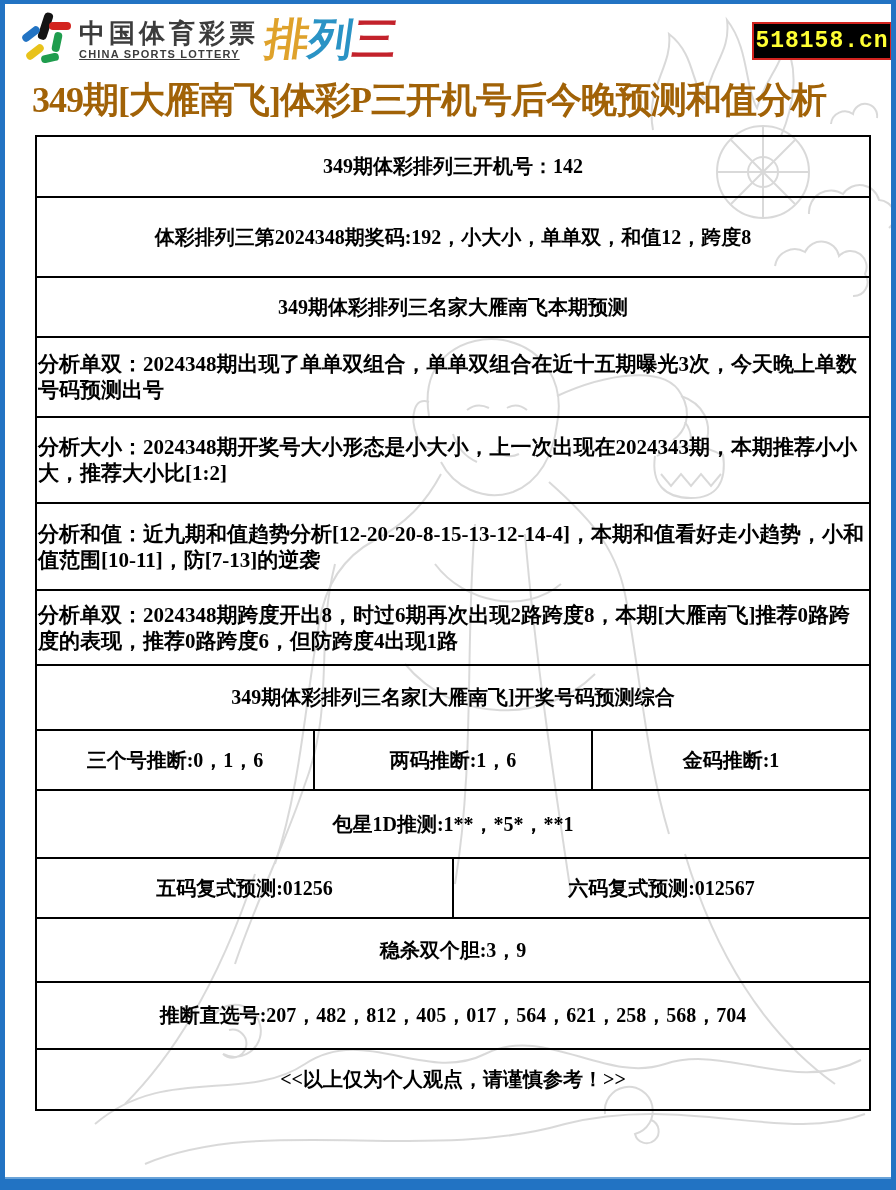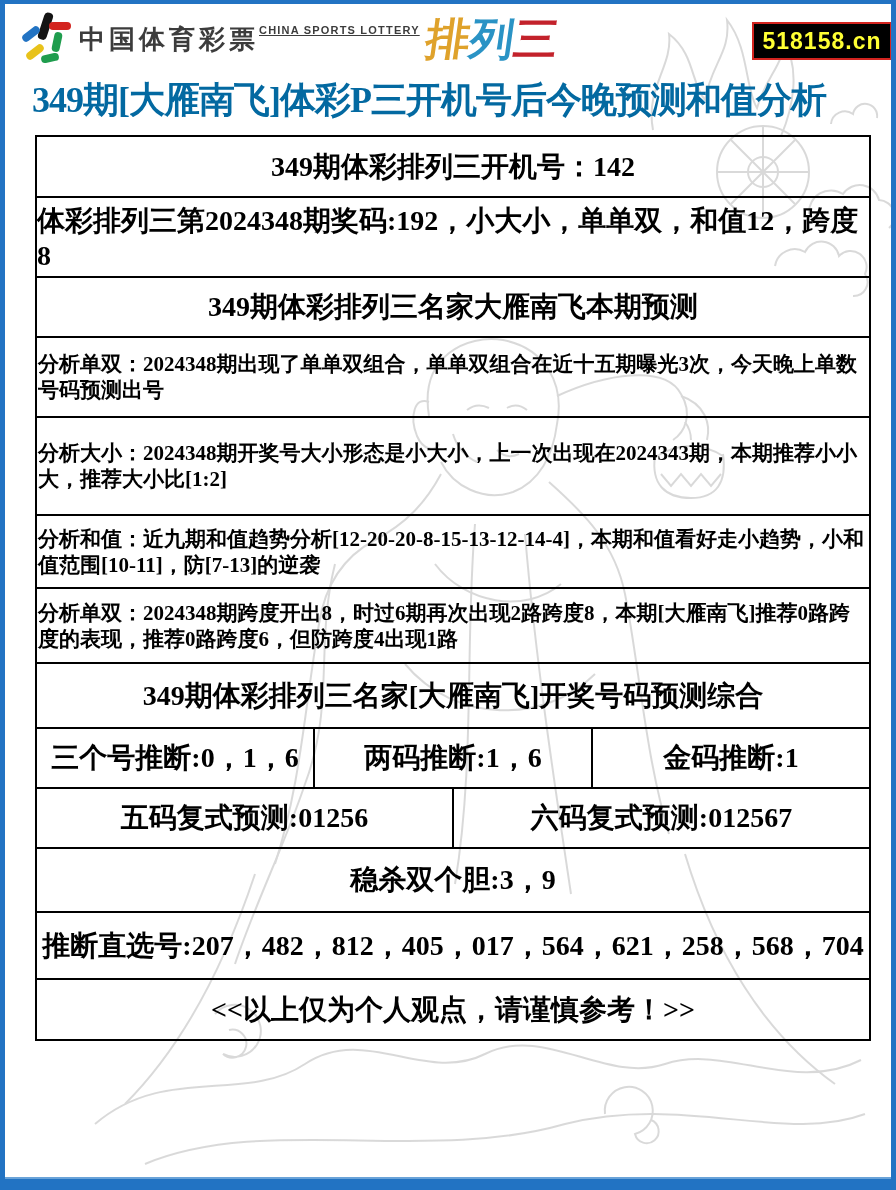--- a/index.html
+++ b/index.html
@@ -6,44 +6,44 @@
   body { background:#e8e8e8; font-family:"Liberation Serif","DejaVu Serif",serif; }
   .page{
     position:relative; width:896px; height:1190px; background:#ffffff;
     border-left:5px solid #2273c3; border-right:5px solid #2273c3; border-top:4px solid #2273c3;
     overflow:hidden; margin:0 auto;
   }
   .watermark{ position:absolute; left:0; top:0; z-index:0; pointer-events:none; }
 
   .header{ position:absolute; left:14px; top:6px; z-index:2; display:flex; align-items:center; }
   .logo-mark{ width:54px; height:58px; margin-right:6px; }
-  .logo-text{ display:flex; justify-content:flex-start; }
+  .logo-text{ display:flex; flex-direction:column; justify-content:flex-start; }
   .logo-cn{ font-family:"Liberation Sans","DejaVu Sans",sans-serif; font-weight:bold; font-size:26px; color:#3c3c3c; letter-spacing:4px; line-height:30px;}
   .logo-en{ font-family:"Liberation Sans","DejaVu Sans",sans-serif; font-weight:bold; font-size:11px; color:#3c3c3c; letter-spacing:1.2px; line-height:13px;text-decoration:underline;}
   .game-name{ display:flex; margin-left:6px; transform:skewX(-8deg); font-family:"Liberation Sans","DejaVu Sans",sans-serif; font-weight:bold; font-size:44px; line-height:48px;}
   .gc0{ color:#dfa22b; } .gc1{ color:#2a93c5; } .gc2{ color:#c3222b; }
 
   .badge{
     position:absolute; left:747px; top:18px; width:140px; height:38px; z-index:2;
     background:#000; border:2px solid #d3241f; color:#ffff33;
-    font-family:Liberation Sans, sans-serif; font-weight:bold; font-size:23px;
+    font-family:Liberation Mono, monospace; font-weight:bold; font-size:23px;
     display:flex; align-items:center; justify-content:center; letter-spacing:1px;
   }
 
   .title{
     position:absolute; left:27px; top:72px; width:842px; z-index:2;
-    color:#0369a1; font-weight:bold; font-size:36px; white-space:nowrap; letter-spacing:-1px;
+    color:#a16207; font-weight:bold; font-size:36px; white-space:nowrap; letter-spacing:-1px;
   }
 
   .board{
     position:absolute; left:30px; top:131px; width:836px; z-index:1;
     border:2px solid #000; background:transparent;
   }
   .t-row{ display:flex; align-items:center; justify-content:center; 
-    font-weight:bold; font-size:28px; color:#000; border-top:2px solid #000; }
+    font-weight:bold; font-size:20px; color:#000; border-top:2px solid #000; }
   .t-row:first-child{ border-top:none; }
   .t-row.left{ justify-content:flex-start; text-align:left; padding:0 1px; font-size:21px; line-height:26px; }
   .t-row .cell{ flex:1; height:100%; display:flex; align-items:center; justify-content:center; border-left:2px solid #000; }
   .t-row .cell:first-child{ border-left:none; }
 
   .bottom-bar{ position:absolute; left:0; right:0; bottom:0; height:13px; background:#2273c3; border-top:2px solid #6aa3d8; z-index:3; }
 </style>
 </head>
 <body>
 
@@ -117,29 +117,30 @@
 
   <div class="badge">518158.cn</div>
 
   <h1 class="title">349期[大雁南飞]体彩P三开机号后今晚预测和值分析</h1>
 
   <div class="board">
     <div class="t-row" style="height:59px">349期体彩排列三开机号：142</div>
     <div class="t-row" style="height:80px">体彩排列三第2024348期奖码:192，小大小，单单双，和值12，跨度8</div>
     <div class="t-row" style="height:60px">349期体彩排列三名家大雁南飞本期预测</div>
     <div class="t-row left" style="height:80px">分析单双：2024348期出现了单单双组合，单单双组合在近十五期曝光3次，今天晚上单数号码预测出号</div>
-    <div class="t-row left" style="height:98px">分析大小：2024348期开奖号大小形态是小大小，上一次出现在2024343期，本期推荐小小大，推荐大小比[1:2]</div>
-    <div class="t-row left" style="height:73px">分析和值：近九期和值趋势分析[12-20-20-8-15-13-12-14-4]，本期和值看好走小趋势，小和值范围[10-11]，防[7-13]的逆袭</div>
+    <div class="t-row left" style="height:86px">分析大小：2024348期开奖号大小形态是小大小，上一次出现在2024343期，本期推荐小小大，推荐大小比[1:2]</div>
+    <div class="t-row left" style="height:87px">分析和值：近九期和值趋势分析[12-20-20-8-15-13-12-14-4]，本期和值看好走小趋势，小和值范围[10-11]，防[7-13]的逆袭</div>
     <div class="t-row left" style="height:75px">分析单双：2024348期跨度开出8，时过6期再次出现2路跨度8，本期[大雁南飞]推荐0路跨度的表现，推荐0路跨度6，但防跨度4出现1路</div>
     <div class="t-row" style="height:65px">349期体彩排列三名家[大雁南飞]开奖号码预测综合</div>
     <div class="t-row" style="height:60px">
       <div class="cell">三个号推断:0，1，6</div>
       <div class="cell">两码推断:1，6</div>
       <div class="cell">金码推断:1</div>
     </div>
+    <div class="t-row" style="height:68px">包星1D推测:1**，*5*，**1</div>
     <div class="t-row" style="height:60px">
       <div class="cell">五码复式预测:01256</div>
       <div class="cell">六码复式预测:012567</div>
     </div>
     <div class="t-row" style="height:64px">稳杀双个胆:3，9</div>
     <div class="t-row" style="height:67px">推断直选号:207，482，812，405，017，564，621，258，568，704</div>
     <div class="t-row" style="height:61px">&lt;&lt;以上仅为个人观点，请谨慎参考！&gt;&gt;</div>
   </div>
 
   <div class="bottom-bar"></div>

